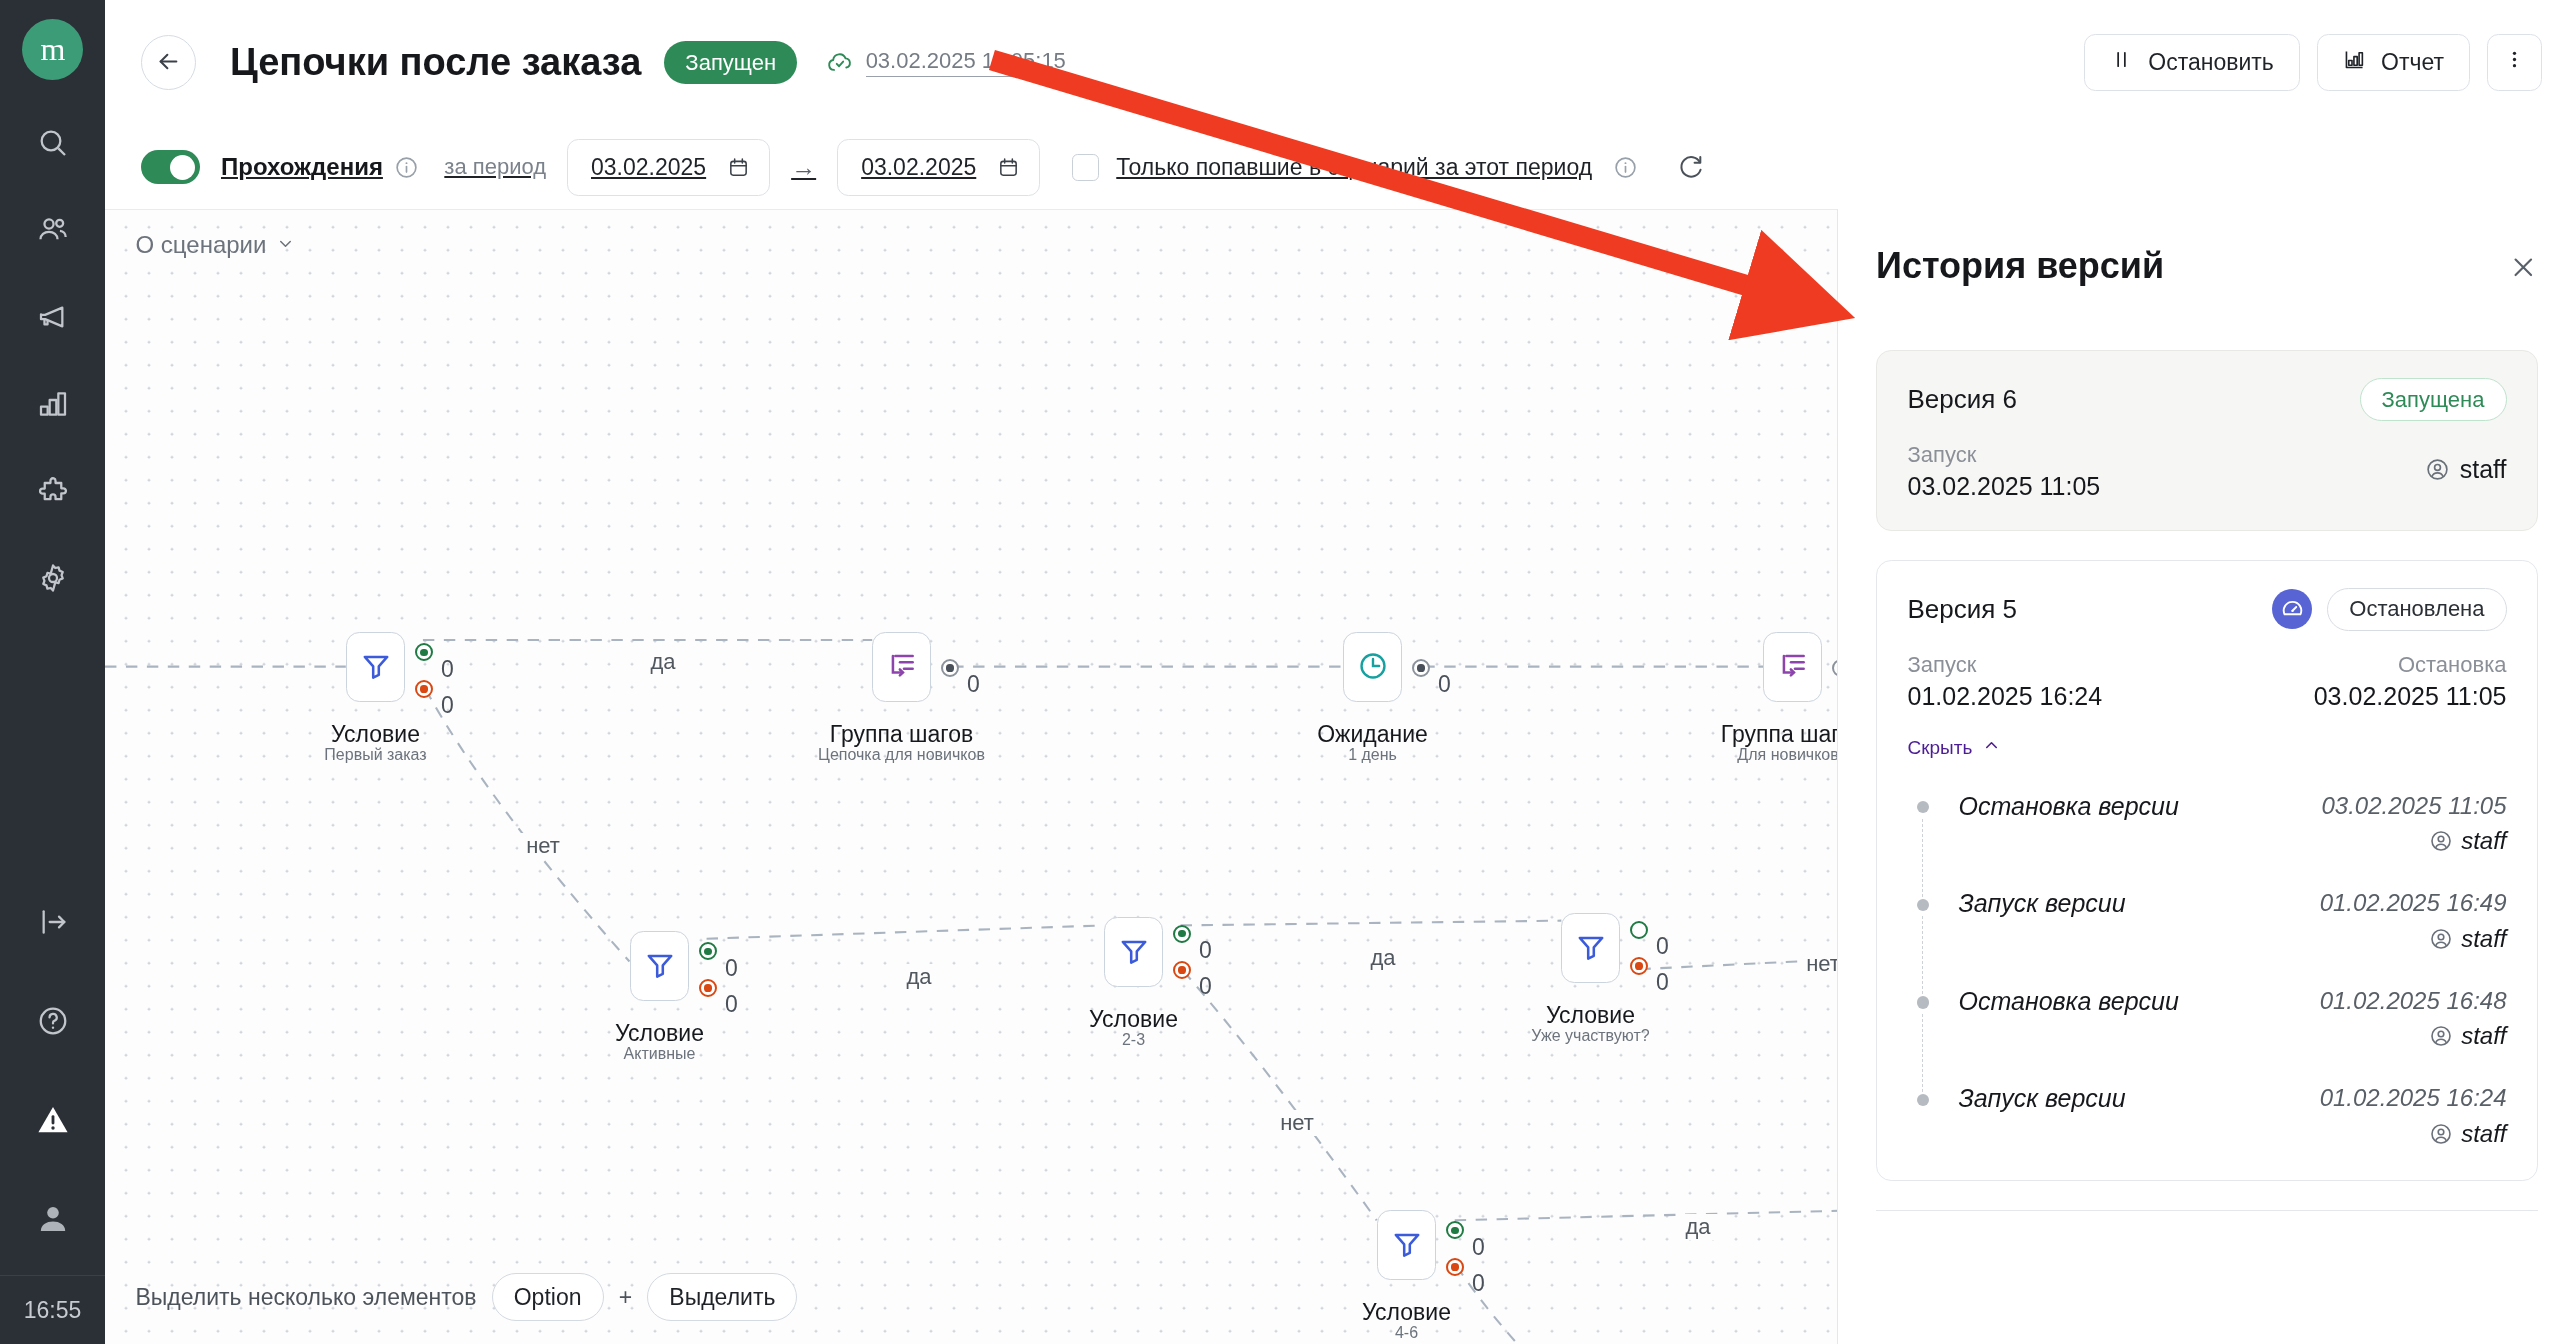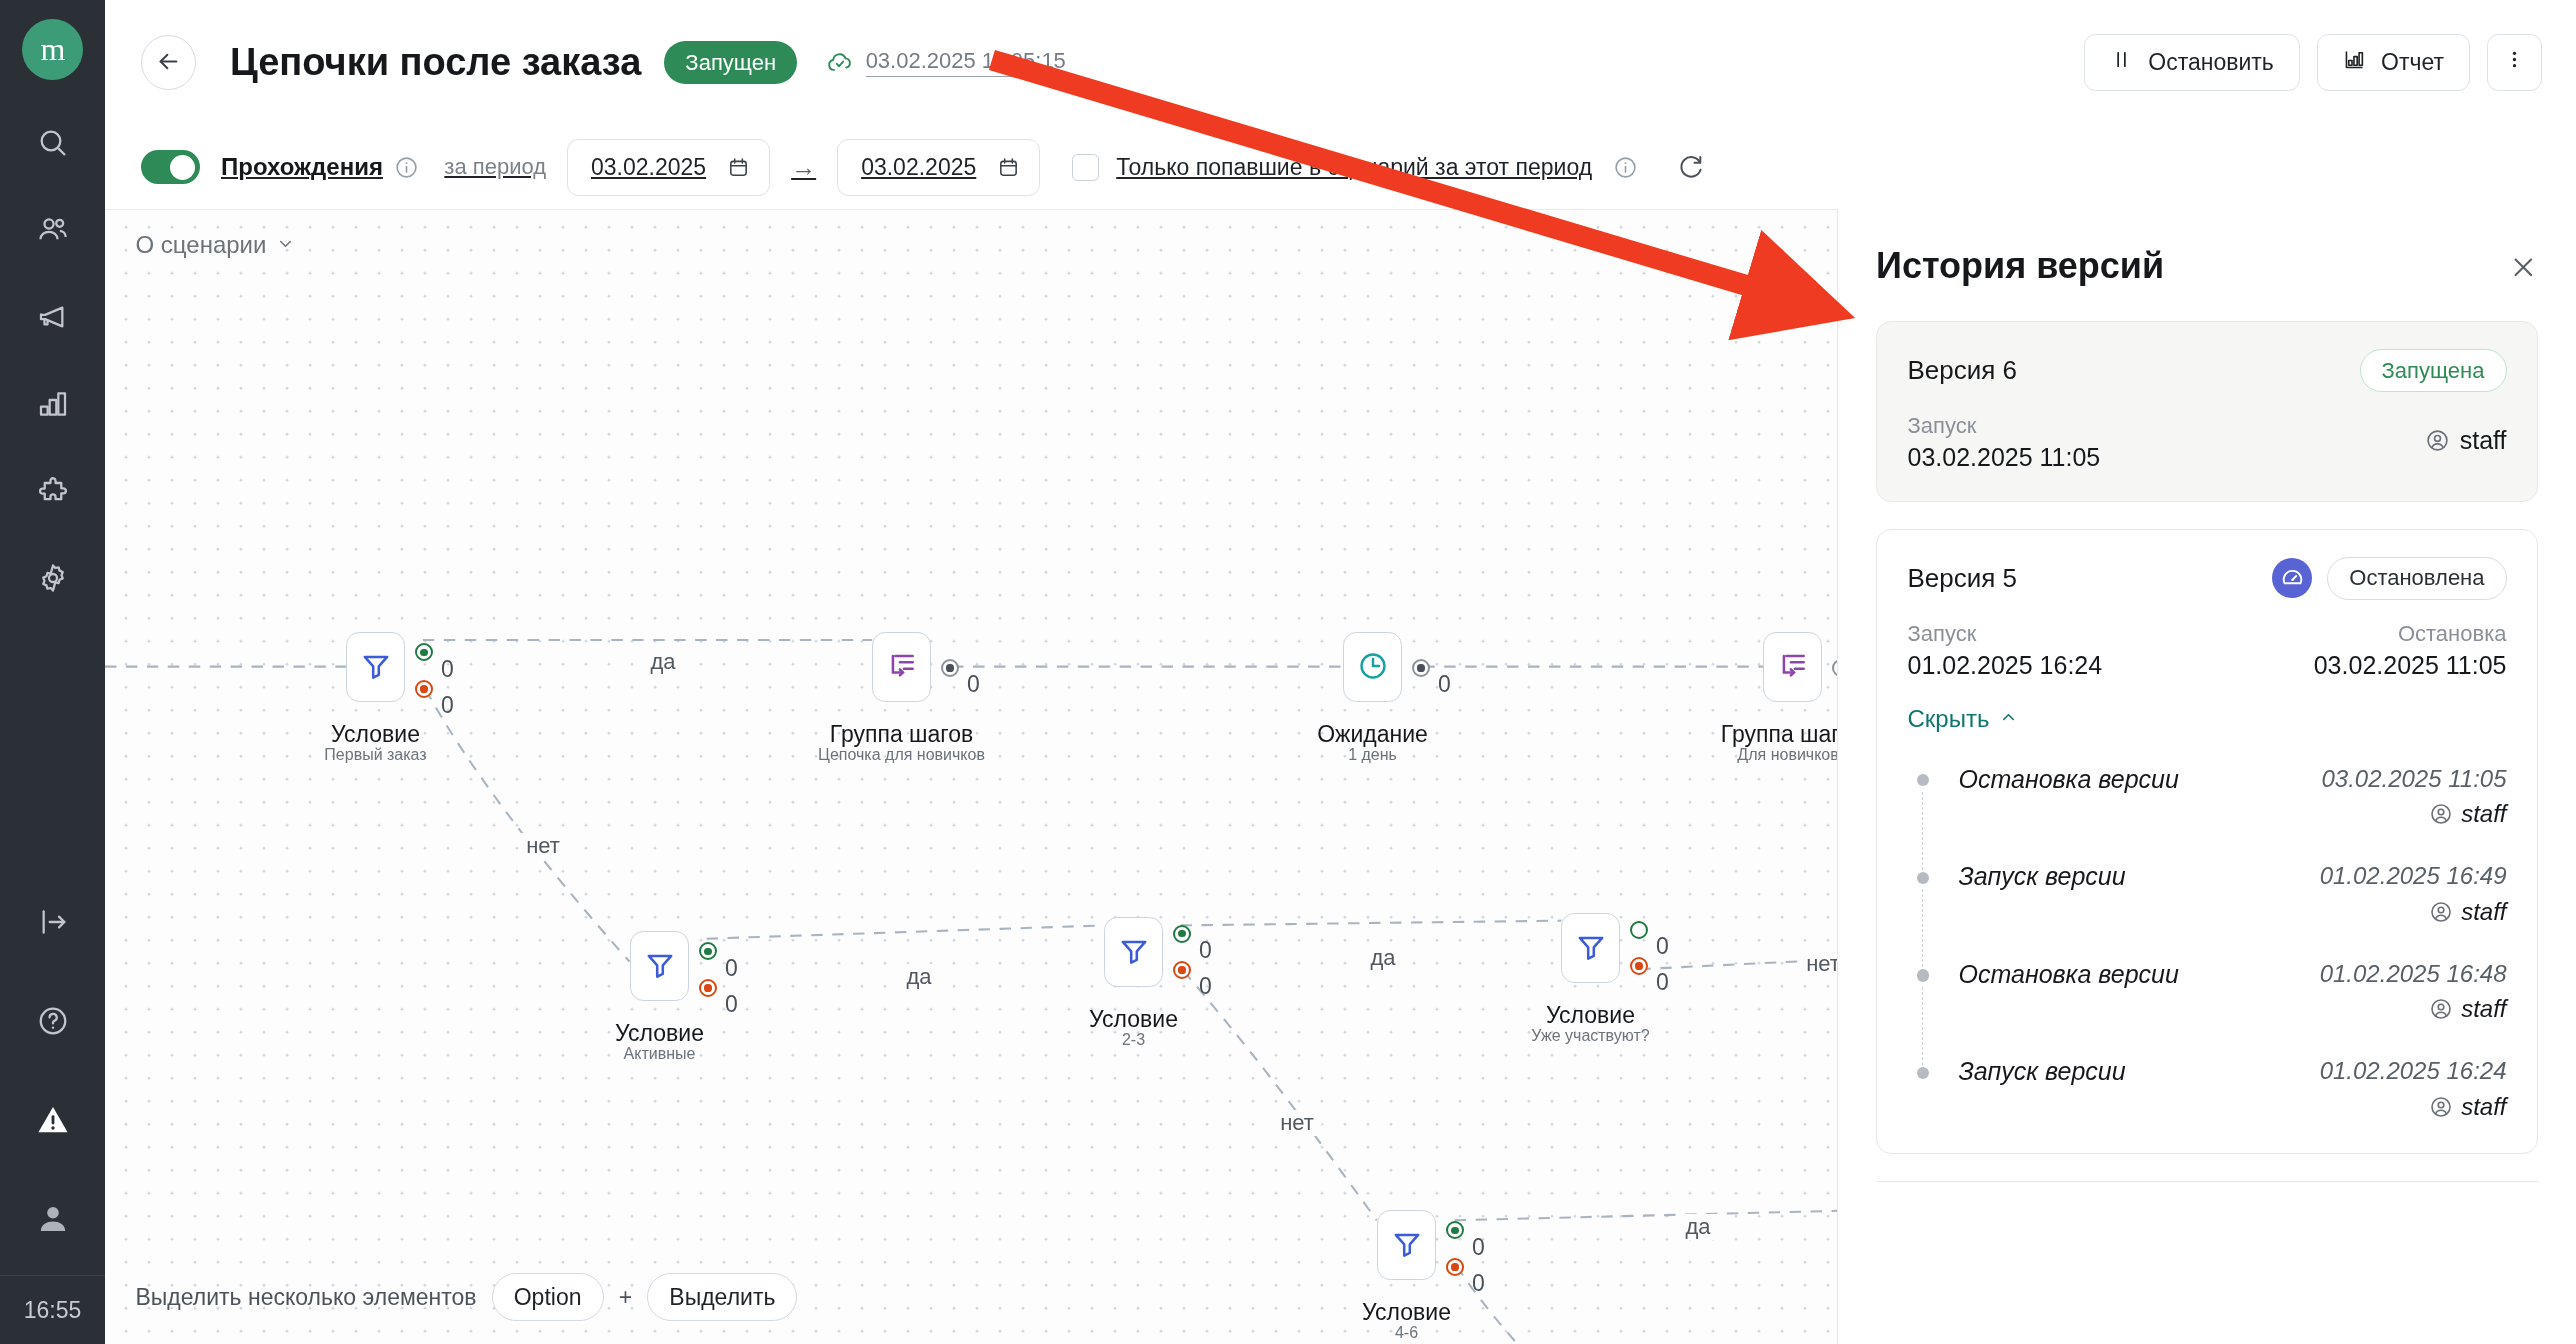--- a/index.html
+++ b/index.html
@@ -151,21 +151,21 @@
     position: absolute; right: 0; top: 209px; width: 739px; bottom: 0;
     background: #fff; border-left: 1.4px solid #e4e8ec; z-index: 20;
     padding: 0; display: flex; flex-direction: column; overflow: hidden;
   }
   .panel-head { display: flex; align-items: flex-start; padding: 36px 38px 0 38px; }
   .panel-title { font-size: 36px; font-weight: 700; color: #16181c; }
   .panel-close { margin-left: auto; color: #5a6069; cursor: pointer; display: flex; padding-top: 7.6px; }
   .panel-body { padding: 34px 38px 0 38px; overflow: hidden; flex: 1 1 auto; }
   .ver-card {
     border: 1.4px solid #e4e8ec; border-radius: 15.2px; padding: 27px 30.5px 28.6px 30.5px;
-    margin-bottom: 27px; background: #fff;
+    margin-bottom: 27px; background: #fff; margin-top: 29px;
   }
   .ver-card.current { background: #f6f6f4; border-color: #e8e8e4; }
   .ver-row1 { display: flex; align-items: center; }
   .ver-name { font-size: 26px; font-weight: 400; color: #16181c; }
   .ver-badges { margin-left: auto; display: flex; align-items: center; gap: 15.2px; }
   .badge {
     border-radius: 951px; padding: 7.6px 21px; font-size: 22px; border: 1.4px solid #bfe3cd;
     color: #2e8b57; background: #fff; white-space: nowrap;
   }
   .badge.gray { border-color: #d8dde3; color: #2b2f36; }
@@ -174,21 +174,21 @@
     display: flex; align-items: center; justify-content: center; cursor: pointer;
   }
   .ver-row2 { display: flex; margin-top: 21px; }
   .ver-col { display: flex; flex-direction: column; gap: 3.8px; }
   .ver-col.right { margin-left: auto; align-items: flex-end; }
   .ver-lbl { font-size: 22px; color: #8b9098; }
   .ver-val { font-size: 25px; color: #16181c; }
   .ver-user { display: flex; align-items: center; gap: 9.5px; font-size: 25px; color: #16181c; margin-top: 13.3px; }
   .ver-user .uico { color: #6a7079; display: flex; }
   .ver-right-block { margin-left: auto; display: flex; flex-direction: column; align-items: flex-end; }
-  .hide-link { margin-top: 25px; font-size: 24px; color: #0f766e; display: inline-flex; align-items: center; gap: 9.5px; cursor: pointer; }
+  .hide-link { margin-top: 25px; font-size: 19px; color: #4c1d95; display: inline-flex; align-items: center; gap: 9.5px; cursor: pointer; }
   .timeline { margin-top: 32px; position: relative; padding-left: 51px; }
   .tl-item { position: relative; padding-bottom: 34px; font-style: italic; }
   .tl-item:last-child { padding-bottom: 3.8px; }
   .tl-dot { position: absolute; left: -42px; top: 9.5px; width: 12.4px; height: 12.4px; border-radius: 50%; background: #b6bbc2; }
   .tl-line { position: absolute; left: -37px; top: 27px; bottom: -7.6px; width: 1.4px; border-left: 1.4px dashed #ccd2d8; }
   .tl-item:last-child .tl-line { display: none; }
   .tl-row { display: flex; align-items: flex-start; }
   .tl-name { font-size: 25px; color: #16181c; }
   .tl-right { margin-left: auto; display: flex; flex-direction: column; align-items: flex-end; gap: 7.6px; }
   .tl-time { font-size: 24px; color: #595f67; white-space: nowrap; }

